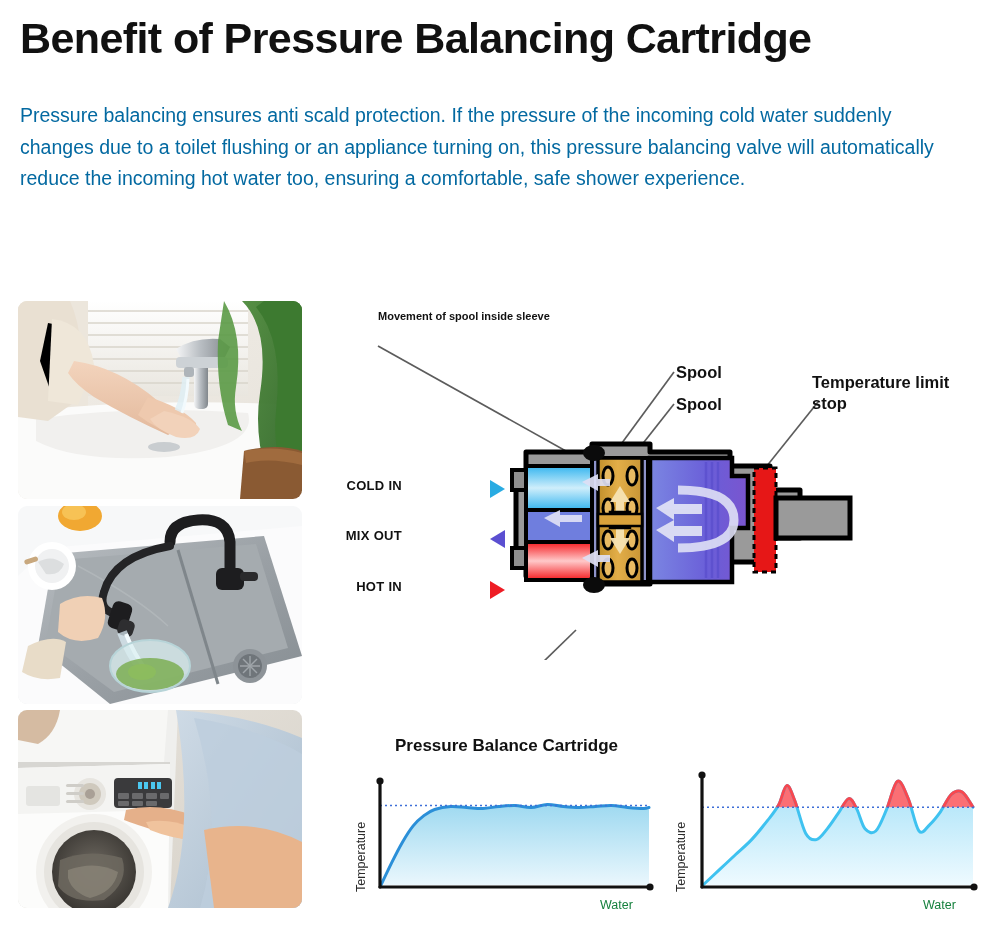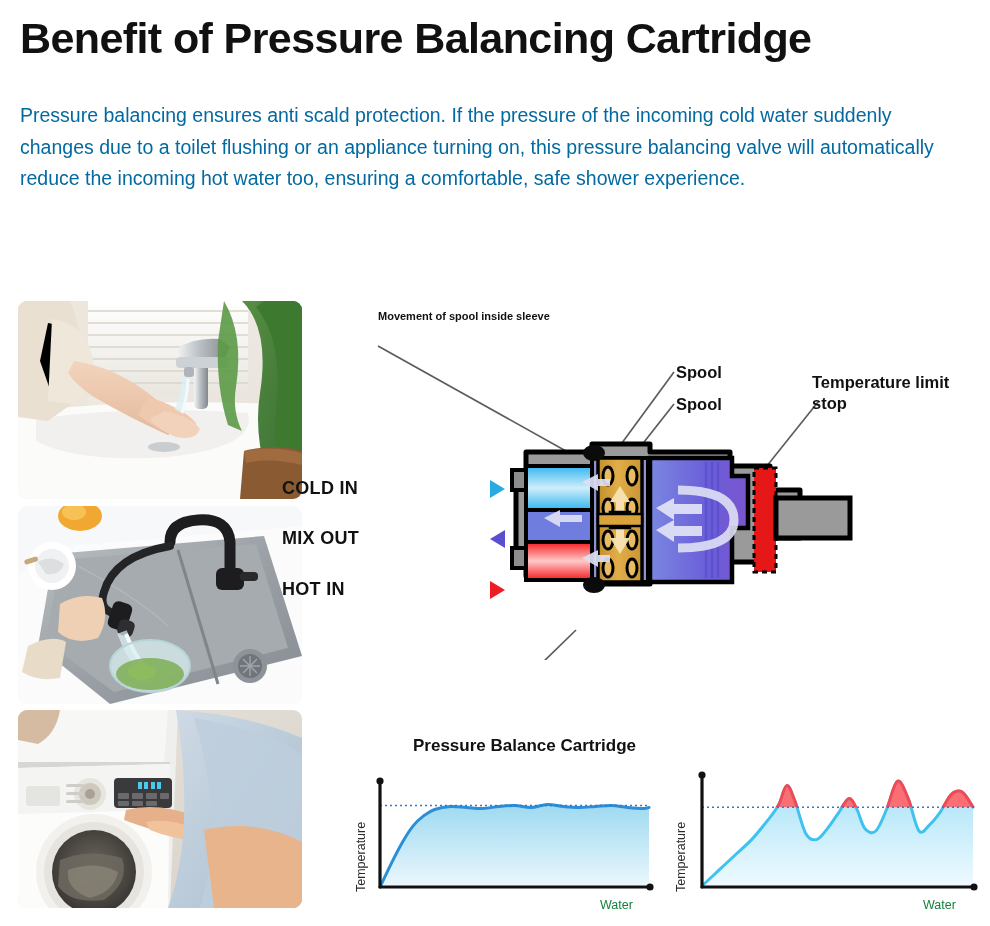--- a/index.html
+++ b/index.html
@@ -40,22 +40,22 @@
 
   .dlabel {
     position: absolute; font-weight: 700; color: #111; line-height: 1.26;
   }
   #label-movement { left: 378px; top: 310px; font-size: 11px; width: 180px; }
   #label-sleeve   { left: 676px; top: 362px; font-size: 16.5px; }
   #label-spool    { left: 676px; top: 394px; font-size: 16.5px; }
   #label-tls      { left: 812px; top: 372px; font-size: 16.5px; width: 150px; line-height:1.26; }
 
   .flowlabel {
-    position: absolute; font-size: 18px; font-weight: 700; color: #111;
-    letter-spacing: 0.3px; text-align: left; width: 120px;
+    position: absolute; font-size: 13px; font-weight: 700; color: #111;
+    letter-spacing: 0.3px; text-align: right; width: 120px;
   }
   #flow-cold { left: 282px; top: 478px; }
   #flow-mix  { left: 282px; top: 528px; }
   #flow-hot  { left: 282px; top: 579px; }
 
   .tri { position: absolute; width: 0; height: 0; }
   #tri-cold {
     left: 490px; top: 480px;
     border-top: 9px solid transparent; border-bottom: 9px solid transparent;
     border-left: 15px solid #29abe2;
@@ -70,21 +70,21 @@
     border-top: 9px solid transparent; border-bottom: 9px solid transparent;
     border-left: 15px solid #ee1c24;
   }
 
   
   .chart { position: absolute; }
   #chart-left  { left: 340px; top: 735px; width: 320px; height: 185px; }
   #chart-right { left: 660px; top: 735px; width: 325px; height: 185px; }
   .chart-title {
     position: absolute; left: 55px; top: 0px; font-size: 17px;
-    font-weight: 700; color: #111; line-height: 1.3; width: 250px; margin-left: 18px;
+    font-weight: 700; color: #111; line-height: 1.3; width: 250px;
   }
   .chart svg { position: absolute; left: 0; top: 0; }
   .axis-y-label {
     position: absolute; font-size: 12.5px; color: #2b2b2b;
     transform: rotate(-90deg); transform-origin: left top; white-space: nowrap;
   }
   #ylab-left  { left: 14px; top: 157px; }
   #ylab-right { left: 14px; top: 157px; }
   .axis-x-label {
     position: absolute; font-size: 12.5px; color: #15803d;

